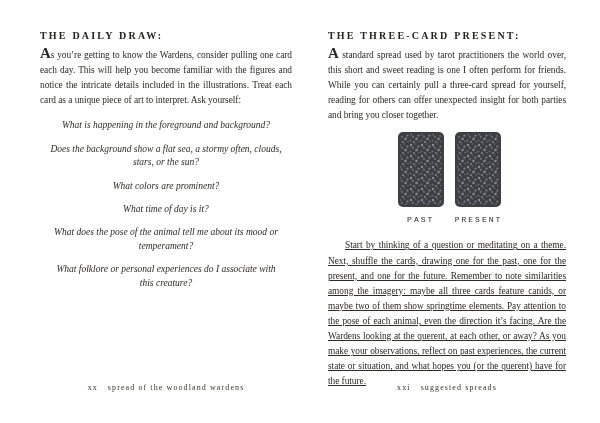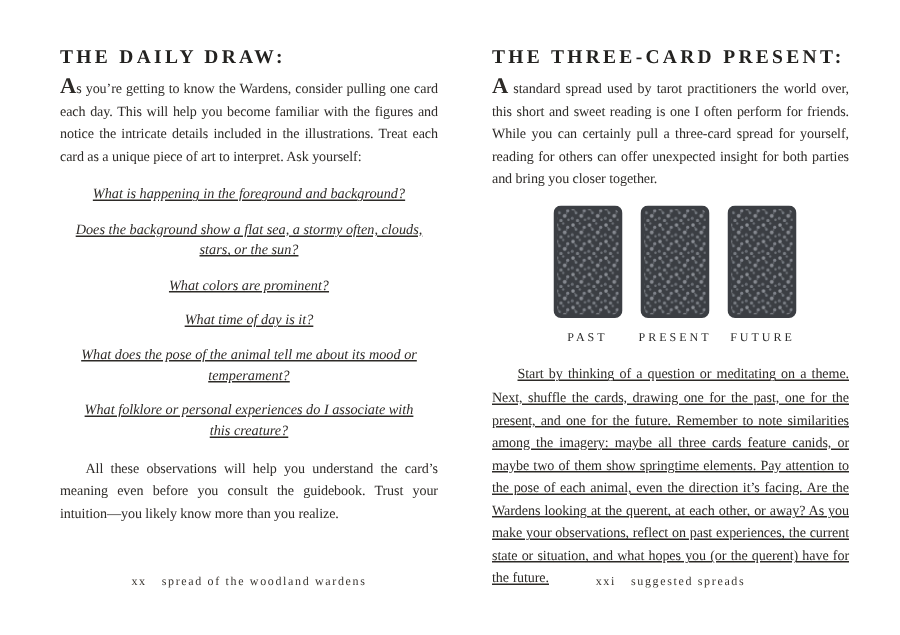--- a/index.html
+++ b/index.html
@@ -17,59 +17,60 @@
   }
   .page {
     position: absolute;
     top: 30px;
     height: 380px;
   }
   .page-left  { left: 40px;  width: 252px; }
   .page-right { left: 328px; width: 238px; }
 
   .heading {
-    font-size: 13px;
+    font-size: 10px;
     font-weight: bold;
     letter-spacing: 2.2px;
     color: #232220;
     margin: 0 0 7px 0;
     white-space: nowrap;
   }
   .body-par {
     font-size: 9.4px;
     line-height: 15.1px;
     letter-spacing: -0.05px;
     text-align: justify;
     margin: 0;
   }
   .initial-cap {
     font-size: 15px;
     line-height: 10px;
     font-weight: 600;
   }
   .indent { text-indent: 17px; }
 
-  .questions { margin: 11px 0 0 0; text-decoration: underline; }
+  .questions { margin: 11px 0 0 0; }
   .question {
     font-style: italic;
     font-size: 9.5px;
     line-height: 13.8px;
     text-align: center;
     max-width: 234px;
     margin: 0 auto 9.5px auto;
   }
   .closing-par { margin-top: 3px; }
 
   .cards-row {
     display: flex;
     justify-content: center;
     gap: 11px;
     margin-top: 9px;
     position: relative;
     left: 3px;
+    font-family: Liberation Mono, monospace;
   }
   .card-col {
     margin: 0;
     display: flex;
     flex-direction: column;
     align-items: center;
   }
   .card-col svg { display: block; }
   .card-label {
     margin-top: 8px;
@@ -134,21 +135,20 @@
 
     <div class="questions">
       <p class="question">What is happening in the foreground and background?</p>
       <p class="question">Does the background show a flat sea, a stormy often, clouds, stars, or the sun?</p>
       <p class="question">What colors are prominent?</p>
       <p class="question">What time of day is it?</p>
       <p class="question">What does the pose of the animal tell me about its mood or temperament?</p>
       <p class="question">What folklore or personal experiences do I associate with this creature?</p>
     </div>
 
-    <p class="body-par indent closing-par">All these observations will help you understand the card’s meaning even before you consult the guidebook. Trust your intuition—you likely know more than you realize.</p>
 
     <div class="footer">
       <span>xx</span>
       <span>spread of the woodland wardens</span>
     </div>
   </section>
 
   <section class="page page-right">
     <h2 class="heading">THE THREE-CARD PRESENT:</h2>
 
@@ -160,26 +160,20 @@
           <use href="#cardback"></use>
         </svg>
         <figcaption class="card-label">PAST</figcaption>
       </figure>
       <figure class="card-col">
         <svg width="46" height="75" viewBox="0 0 46 75">
           <use href="#cardback"></use>
         </svg>
         <figcaption class="card-label">PRESENT</figcaption>
       </figure>
-      <figure class="card-col">
-        <svg width="46" height="75" viewBox="0 0 46 75">
-          <use href="#cardback"></use>
-        </svg>
-        <figcaption class="card-label">FUTURE</figcaption>
-      </figure>
     </div>
 
     <p class="body-par indent right-par2">Start by thinking of a question or meditating on a theme. Next, shuffle the cards, drawing one for the past, one for the present, and one for the future. Remember to note similarities among the imagery: maybe all three cards feature canids, or maybe two of them show springtime elements. Pay attention to the pose of each animal, even the direction it’s facing. Are the Wardens looking at the querent, at each other, or away? As you make your observations, reflect on past experiences, the current state or situation, and what hopes you (or the querent) have for the future.</p>
 
     <div class="footer">
       <span>xxi</span>
       <span>suggested spreads</span>
     </div>
   </section>
 

